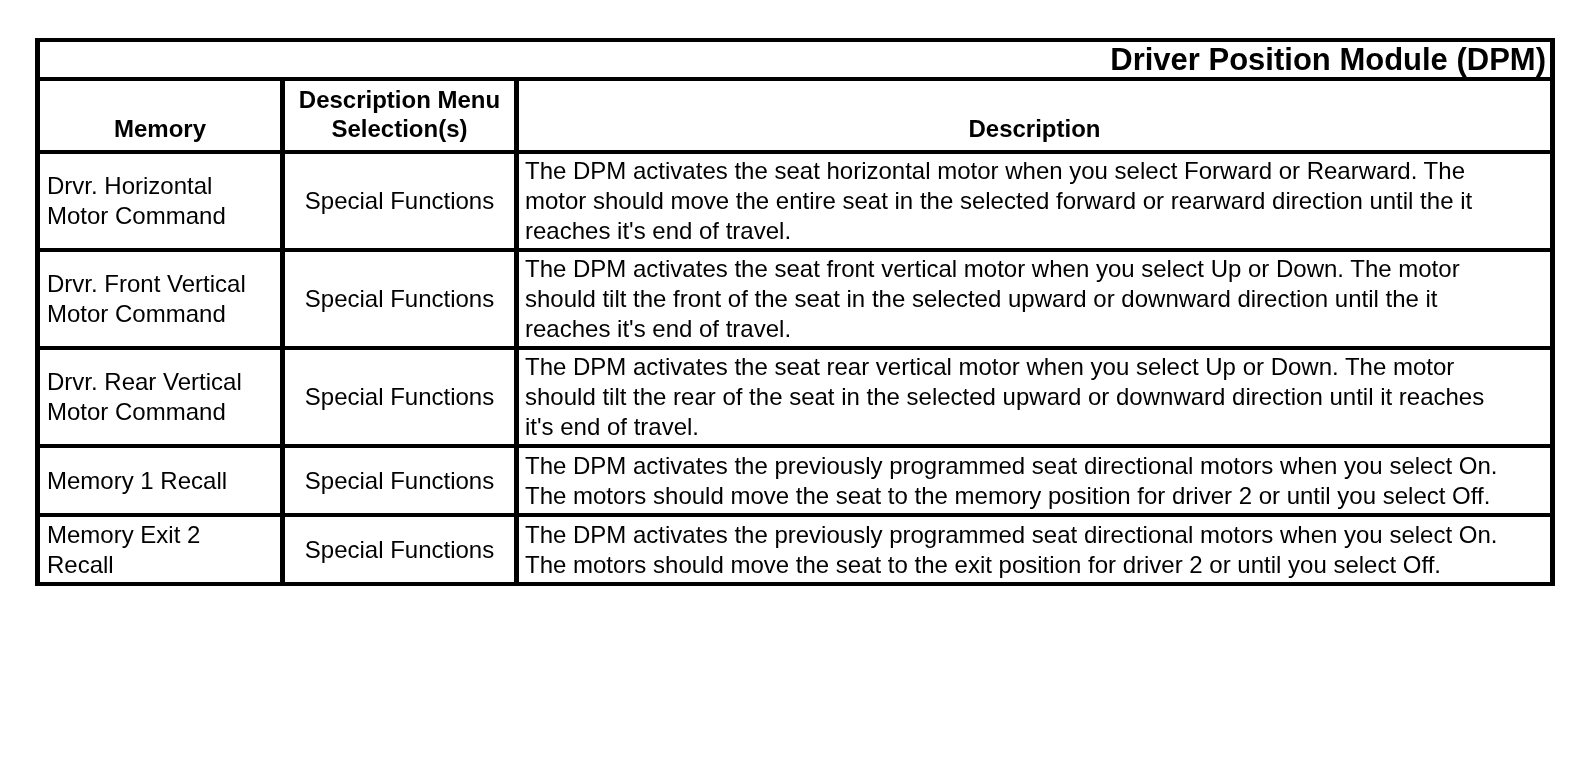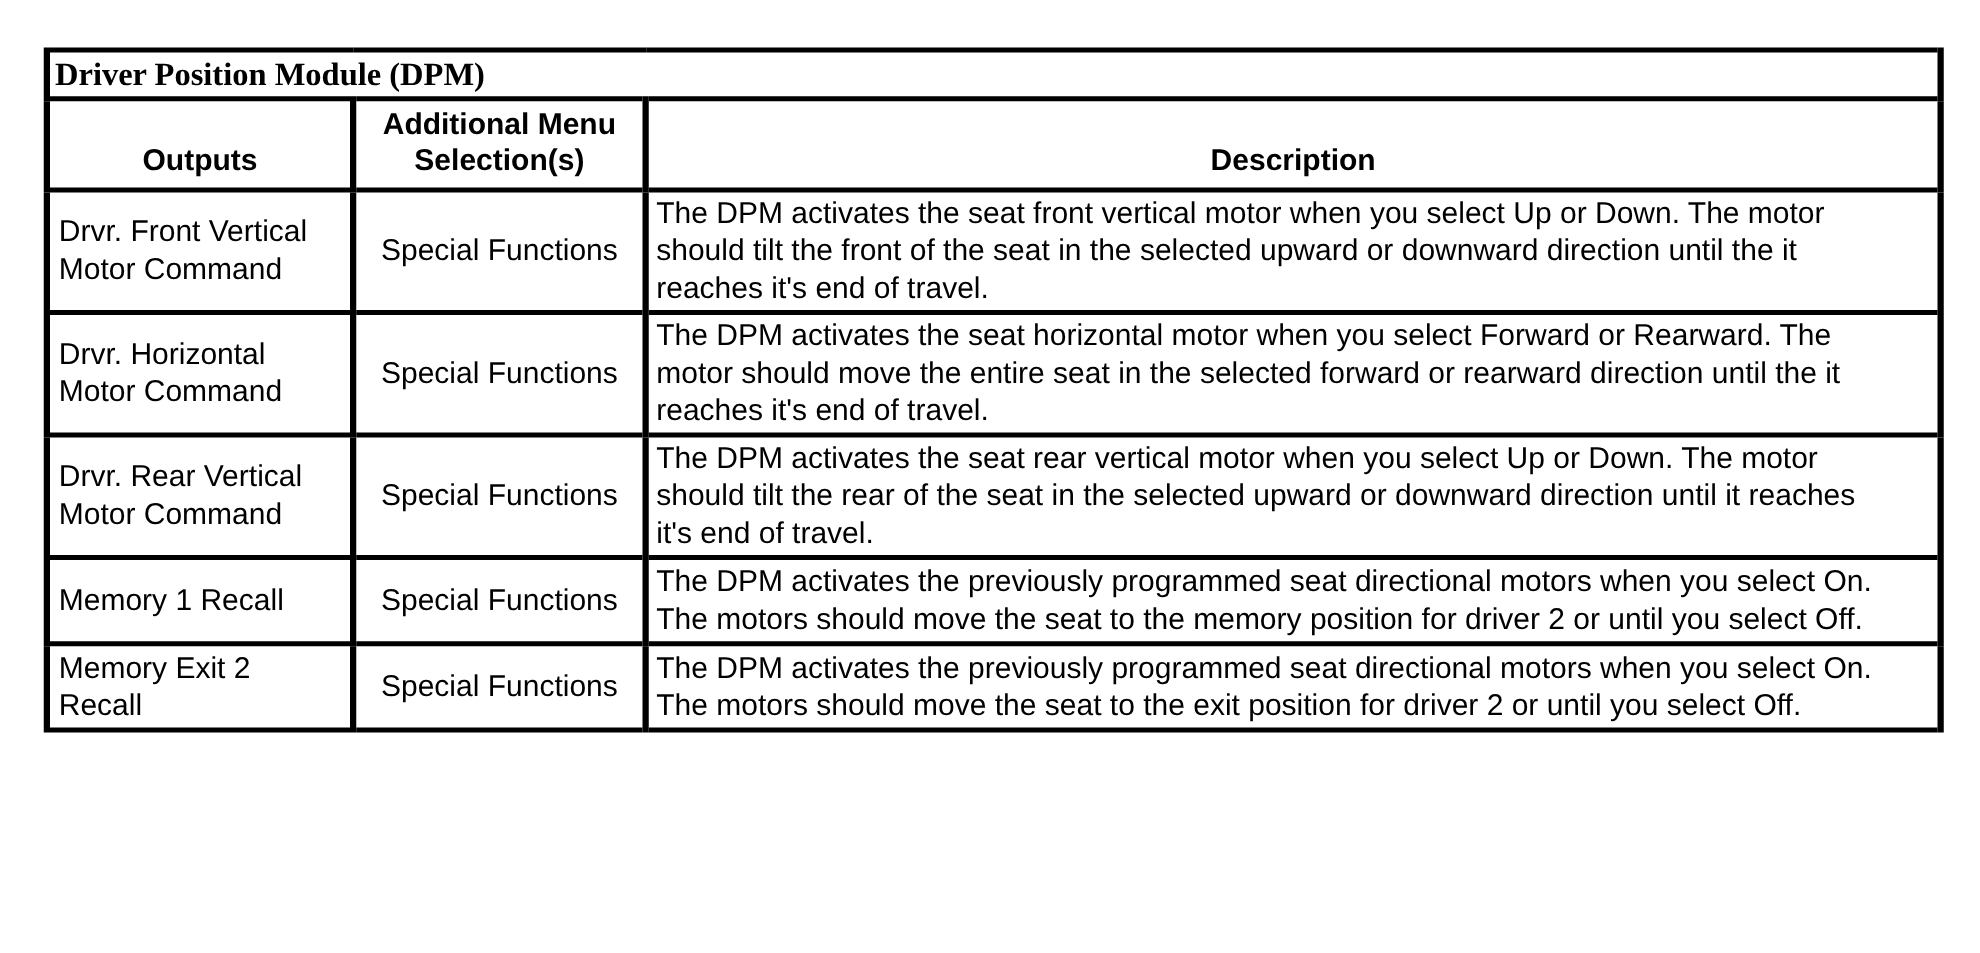--- a/index.html
+++ b/index.html
@@ -29,27 +29,26 @@
     border: 4px solid #000000;
     border-left-width: 5px;
     border-right-width: 5px;
     font-size: 24px;
     line-height: 30px;
     overflow: hidden;
   }
   
   tr.title-row td {
     height: 31px;
-    text-align: left;
+    text-align: right;
     vertical-align: middle;
     font-weight: bold;
-    font-size: 26px;
+    font-size: 31px;
     line-height: 31px;
     padding: 2px 4px;
-    font-family: Liberation Serif, serif;
   }
   
   tr.header-row th {
     height: 60px;
     vertical-align: bottom;
     text-align: center;
     font-weight: bold;
     font-size: 24px;
     line-height: 29px;
     padding: 2px 6px 7px 6px;
@@ -83,35 +82,35 @@
       <col style="width:234px">
       <col style="width:1036px">
     </colgroup>
 
     <tbody>
         <tr class="title-row">
       <td colspan="3">Driver Position Module (DPM)</td>
     </tr>
 
     <tr class="header-row">
-      <th>Outputs</th>
-      <th>Additional Menu Selection(s)</th>
+      <th>Memory</th>
+      <th>Description Menu Selection(s)</th>
       <th>Description</th>
+    </tr>
+
+    <tr class="row-tall">
+      <td class="col-output">Drvr. Horizontal Motor Command</td>
+      <td class="col-menu">Special Functions</td>
+      <td class="col-desc">The DPM activates the seat horizontal motor when you select Forward or Rearward. The motor should move the entire seat in the selected forward or rearward direction until the it reaches it's end of travel.</td>
     </tr>
 
     <tr class="row-tall">
       <td class="col-output">Drvr. Front Vertical Motor Command</td>
       <td class="col-menu">Special Functions</td>
       <td class="col-desc">The DPM activates the seat front vertical motor when you select Up or Down. The motor should tilt the front of the seat in the selected upward or downward direction until the it reaches it's end of travel.</td>
-    </tr>
-
-    <tr class="row-tall">
-      <td class="col-output">Drvr. Horizontal Motor Command</td>
-      <td class="col-menu">Special Functions</td>
-      <td class="col-desc">The DPM activates the seat horizontal motor when you select Forward or Rearward. The motor should move the entire seat in the selected forward or rearward direction until the it reaches it's end of travel.</td>
     </tr>
 
     <tr class="row-tall">
       <td class="col-output">Drvr. Rear Vertical Motor Command</td>
       <td class="col-menu">Special Functions</td>
       <td class="col-desc">The DPM activates the seat rear vertical motor when you select Up or Down. The motor should tilt the rear of the seat in the selected upward or downward direction until it reaches it's end of travel.</td>
     </tr>
 
 
     <tr class="row-short">

